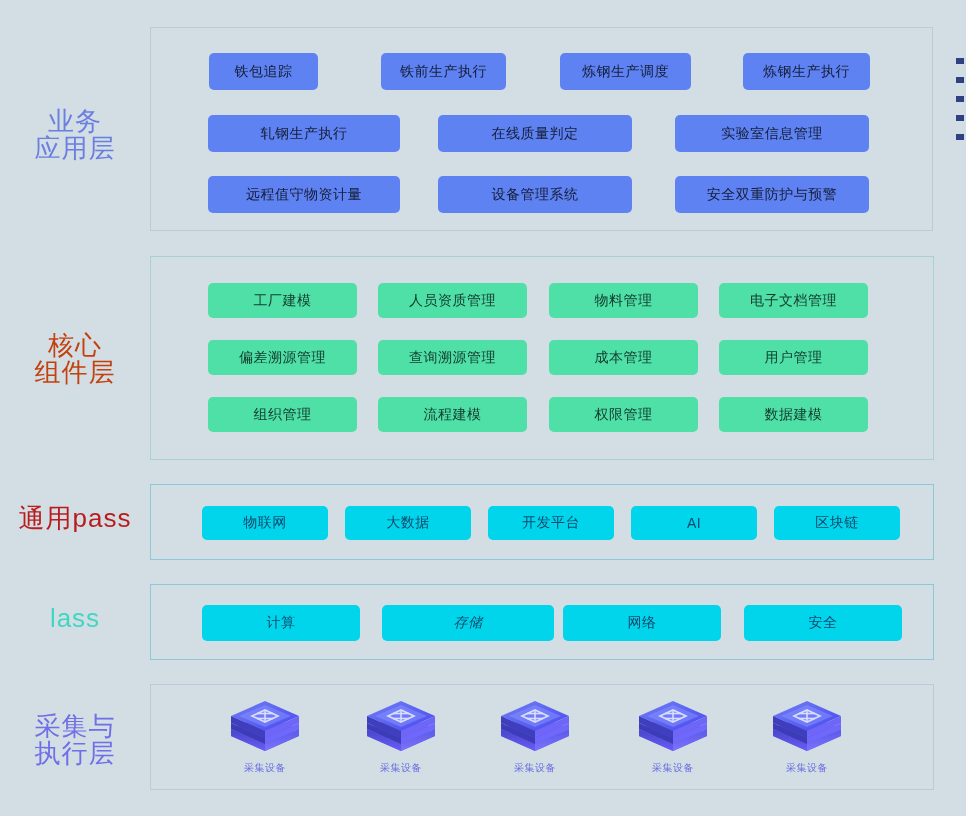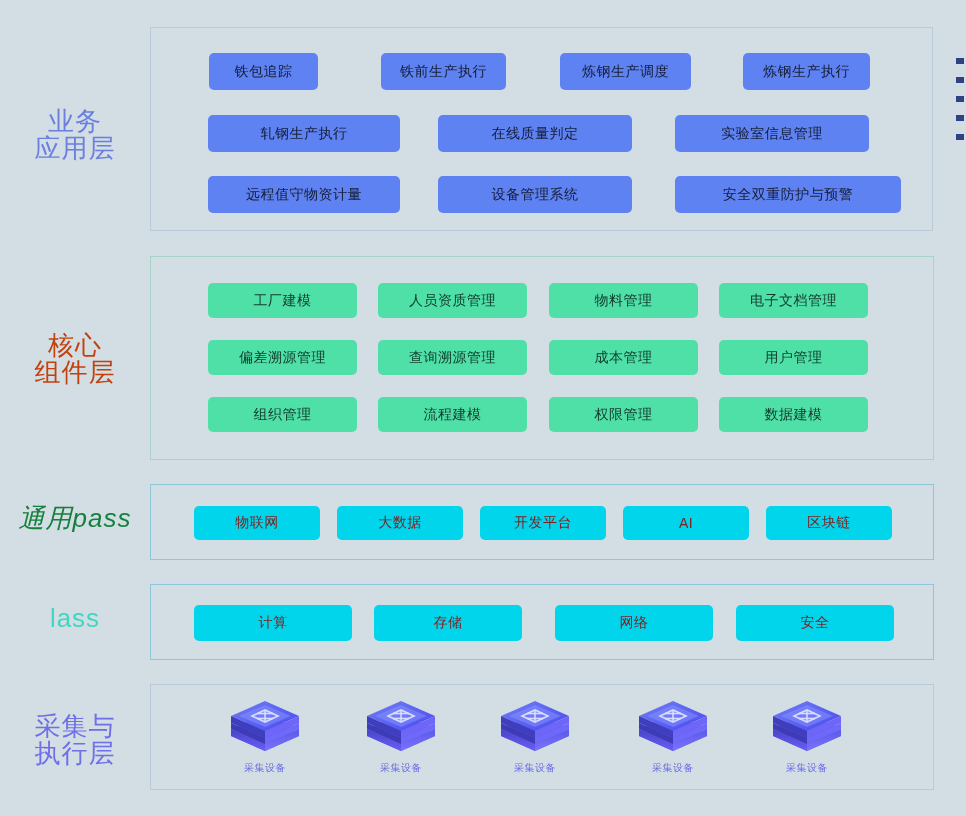--- a/index.html
+++ b/index.html
@@ -52,21 +52,21 @@
     border-radius: 5px;
     font-size: 14px;
     letter-spacing: 0.5px;
     color: #1f2a44;
     white-space: nowrap;
     user-select: none;
   }
 
   .node.blue  { background: #5f82f2; color: #141e38; }
   .node.green { background: #4fe0a8; color: #123a2c; }
-  .node.cyan  { background: #00d5eb; color: #7f1d1d; }
+  .node.cyan  { background: #00d5eb; color: #0c4a6e; margin-left: 8px; }
 
   
   .device {
     position: absolute;
     width: 120px;
     text-align: center;
   }
   .device-caption {
     margin-top: 4px;
     font-size: 10px;
@@ -107,21 +107,21 @@
   <div class="node blue" style="left:209px;top:53px;width:109px;height:37px;">铁包追踪</div>
   <div class="node blue" style="left:560px;top:53px;width:131px;height:37px;">炼钢生产调度</div>
   <div class="node blue" style="left:743px;top:53px;width:127px;height:37px;">炼钢生产执行</div>
 
   <div class="node blue" style="left:208px;top:115px;width:192px;height:37px;">轧钢生产执行</div>
   <div class="node blue" style="left:438px;top:115px;width:194px;height:37px;">在线质量判定</div>
   <div class="node blue" style="left:675px;top:115px;width:194px;height:37px;">实验室信息管理</div>
 
   <div class="node blue" style="left:208px;top:176px;width:192px;height:37px;">远程值守物资计量</div>
   <div class="node blue" style="left:438px;top:176px;width:194px;height:37px;">设备管理系统</div>
-  <div class="node blue" style="left:675px;top:176px;width:226px;height:37px;">安全双重防护与预警</div>
+  <div class="node blue" style="left:675px;top:176px;width:194px;height:37px;">安全双重防护与预警</div>
 
   <div class="edge-markers">
     <i></i>
     <i></i>
     <i></i>
     <i></i>
     <i></i>
   </div>
 
   <div class="layer-label" style="top:332px;color:#c2410c;">核心
@@ -137,36 +137,36 @@
   <div class="node green" style="left:208px;top:340px;width:149px;height:35px;">偏差溯源管理</div>
   <div class="node green" style="left:378px;top:340px;width:149px;height:35px;">查询溯源管理</div>
   <div class="node green" style="left:549px;top:340px;width:149px;height:35px;">成本管理</div>
   <div class="node green" style="left:719px;top:340px;width:149px;height:35px;">用户管理</div>
 
   <div class="node green" style="left:208px;top:397px;width:149px;height:35px;">组织管理</div>
   <div class="node green" style="left:378px;top:397px;width:149px;height:35px;text-align:center;">流程建模</div>
   <div class="node green" style="left:549px;top:397px;width:149px;height:35px;">权限管理</div>
   <div class="node green" style="left:719px;top:397px;width:149px;height:35px;">数据建模</div>
 
-  <div class="layer-label" style="top:505px;color:#15803d;font-style:italic;">通用pass</div>
+  <div class="layer-label" style="top:505px;color:#b91c1c;">通用pass</div>
 
   <div class="panel" style="left:150px;top:484px;width:784px;height:76px;border:1px solid #8ec8d8;"></div>
 
   <div class="node cyan" style="left:194px;top:506px;width:126px;height:34px;">物联网</div>
   <div class="node cyan" style="left:337px;top:506px;width:126px;height:34px;">大数据</div>
   <div class="node cyan" style="left:480px;top:506px;width:126px;height:34px;">开发平台</div>
   <div class="node cyan" style="left:623px;top:506px;width:126px;height:34px;">AI</div>
   <div class="node cyan" style="left:766px;top:506px;width:126px;height:34px;">区块链</div>
 
   <div class="layer-label" style="top:605px;color:#3fd6c2;">lass</div>
 
   <div class="panel" style="left:150px;top:584px;width:784px;height:76px;border:1px solid #8ec8d8;"></div>
 
   <div class="node cyan" style="left:194px;top:605px;width:158px;height:36px;">计算</div>
-  <div class="node cyan" style="left:374px;top:605px;width:148px;height:36px;">存储</div>
+  <div class="node cyan" style="left:374px;top:605px;width:172px;height:36px;font-style:italic;">存储</div>
   <div class="node cyan" style="left:555px;top:605px;width:158px;height:36px;">网络</div>
   <div class="node cyan" style="left:736px;top:605px;width:158px;height:36px;">安全</div>
 
   <div class="layer-label" style="top:713px;color:#6f6fe8;">采集与
 执行层</div>
 
   <div class="panel" style="left:150px;top:684px;width:784px;height:106px;border:1px solid #b9cbd8;"></div>
 
   <div class="device" style="left:205px;top:695px;">
     <svg class="device-icon" width="78" height="62" viewBox="0 0 78 62" aria-hidden="true">

